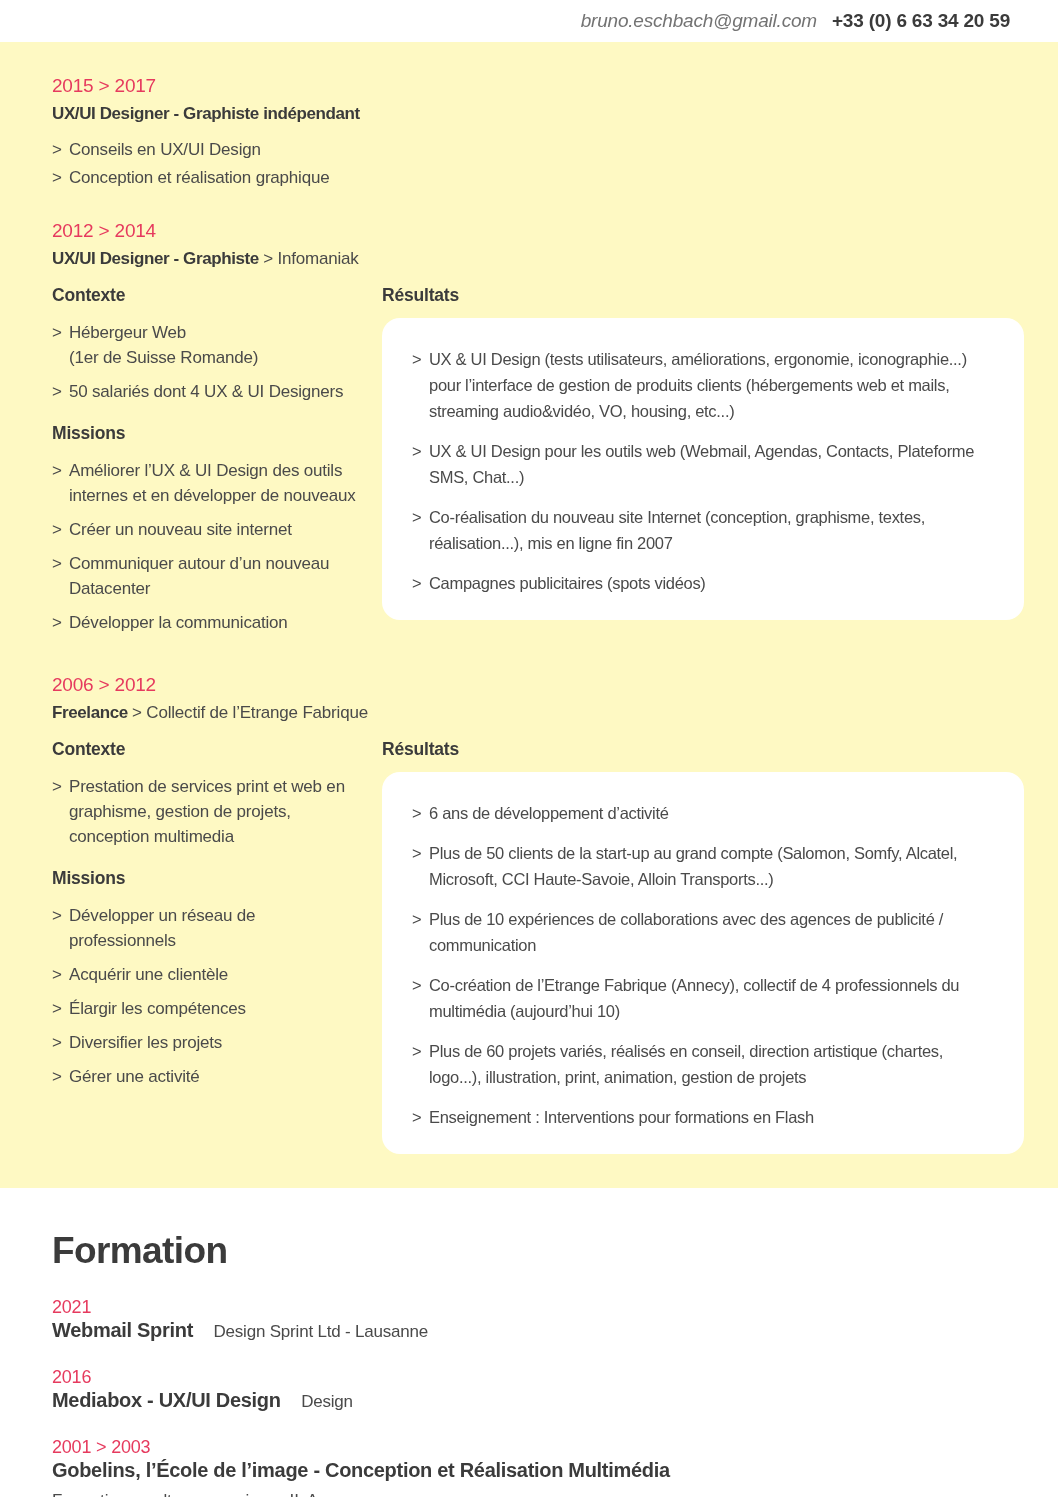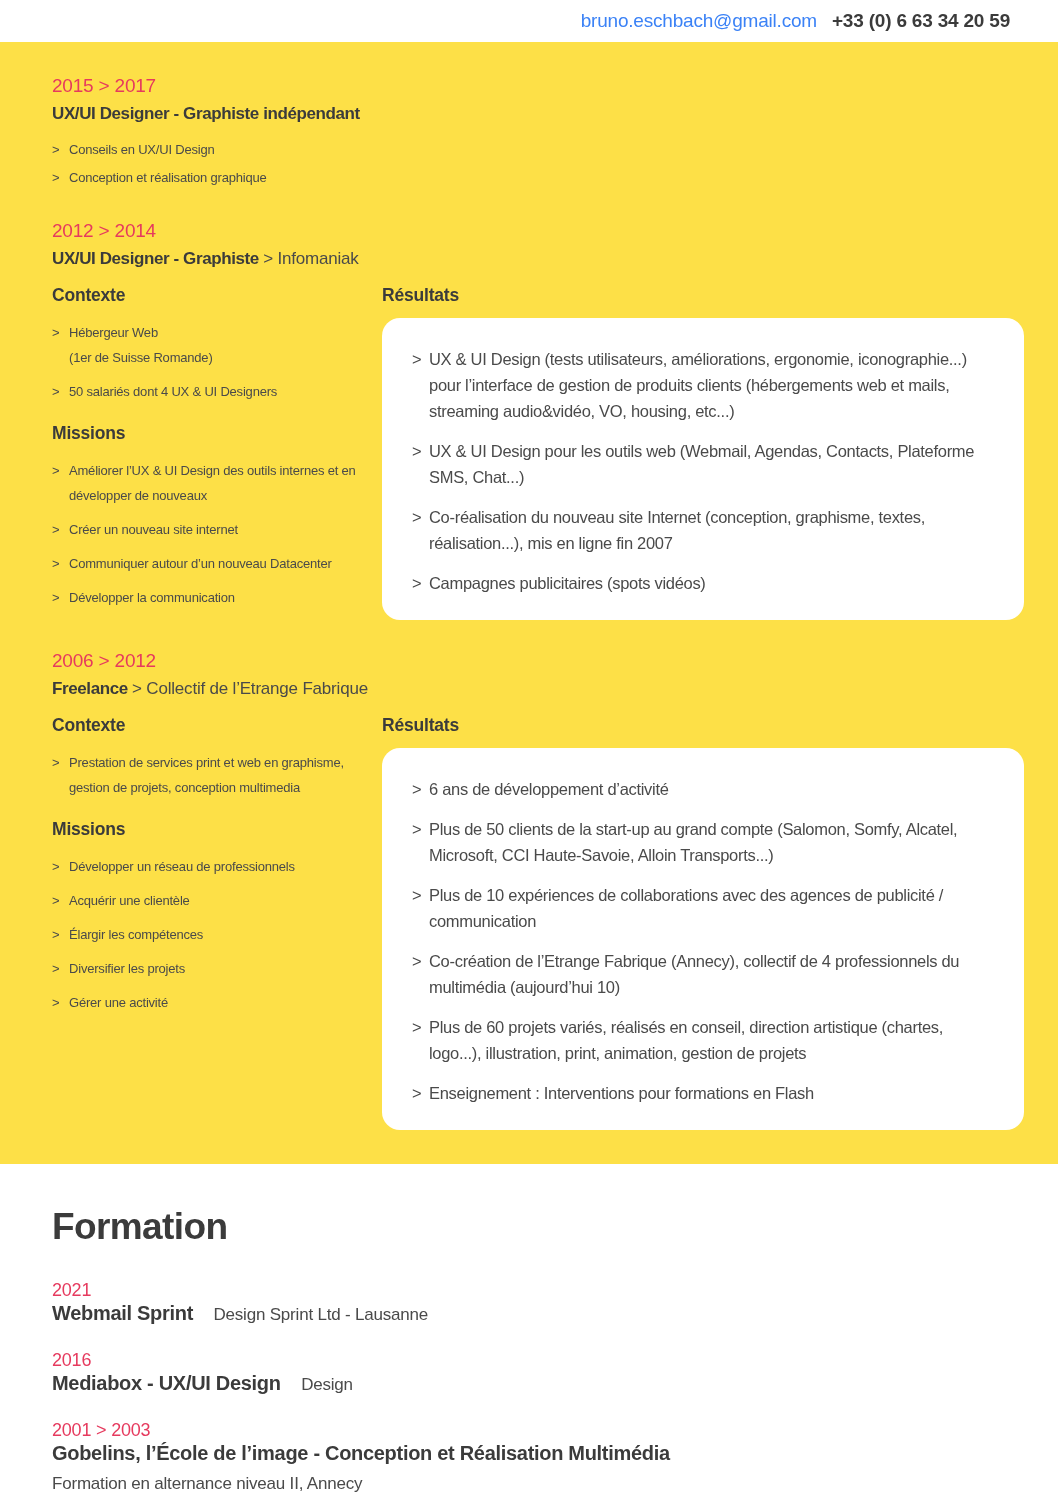--- a/index.html
+++ b/index.html
@@ -15,26 +15,26 @@
   
   .page-header {
     height: 42px;
     display: flex;
     justify-content: flex-end;
     align-items: center;
     gap: 15px;
     padding-right: 48px;
     background: #ffffff;
   }
-  .email-text { font-size: 19px; color: #3b82f6; letter-spacing: -0.2px; }
+  .email-text { font-size: 19px; color: #737373; letter-spacing: -0.2px; font-style: italic; }
   .phone-text { font-size: 19px; font-weight: bold; color: #3b3b3b; letter-spacing: -0.2px; }
 
   
   .exp-section {
-    background: #fde047;
+    background: #fef9c3;
     padding: 33px 34px 34px 52px;
   }
   .exp-block { margin-bottom: 30px; }
   .exp-block:last-child { margin-bottom: 0; }
 
   .period {
     color: #e63a5e;
     font-size: 19px;
     letter-spacing: -0.2px;
   }
@@ -44,21 +44,21 @@
     color: #3b3b3b;
     letter-spacing: -0.4px;
     margin: 7px 0 13px 0;
   }
   .exp-title .title-suffix { font-weight: normal; color: #4a4a4a; letter-spacing: -0.2px; }
 
   ul.bullets { list-style: none; margin: 0; padding: 0; }
   ul.bullets li {
     position: relative;
     padding-left: 17px;
-    font-size: 13px;
+    font-size: 17px;
     line-height: 25px;
     letter-spacing: -0.2px;
     white-space: pre-line;
     margin-bottom: 3px;
   }
   ul.bullets li::before {
     content: ">";
     position: absolute;
     left: 0;
     top: 0;
@@ -95,21 +95,21 @@
   
   .formation-section {
     background: #ffffff;
     padding: 42px 48px 30px 52px;
   }
   .formation-title {
     font-size: 37px;
     font-weight: bold;
     color: #3b3b3b;
     letter-spacing: -0.6px;
-    margin: 0 0 30px 0;
+    margin: 0 0 23px 0;
   }
   .f-row { display: flex; margin-bottom: 21px; flex-direction: column; }
   .f-period {
     width: 108px;
     flex: none;
     color: #e63a5e;
     font-size: 18px;
     letter-spacing: -0.2px;
     padding-top: 2px;
   }

